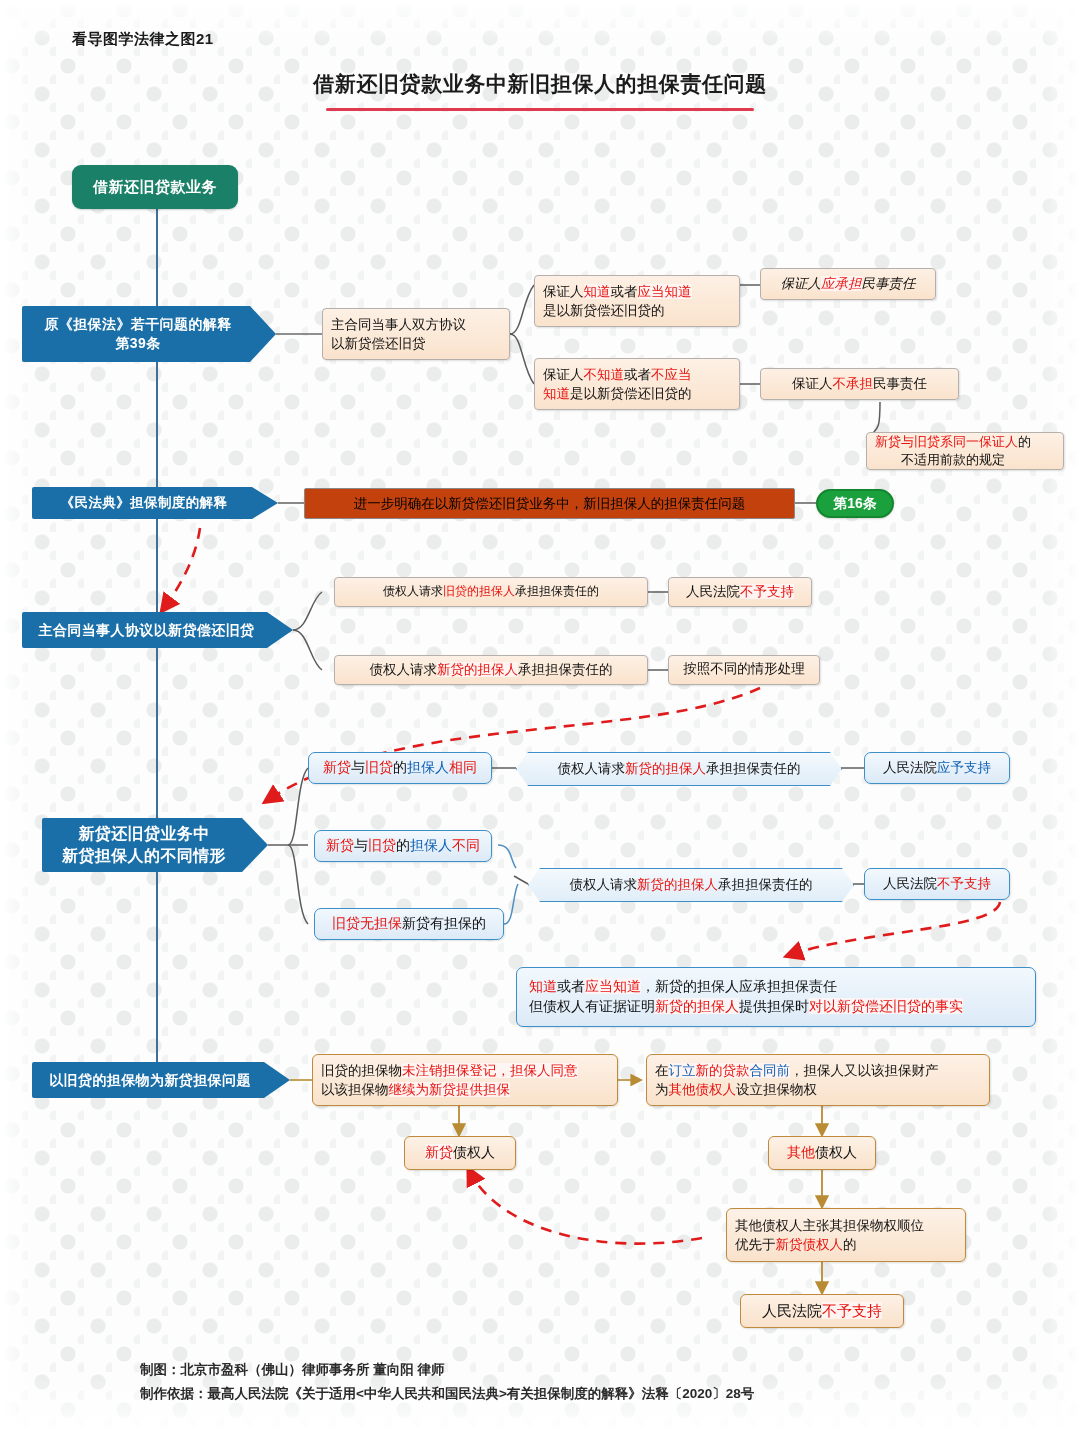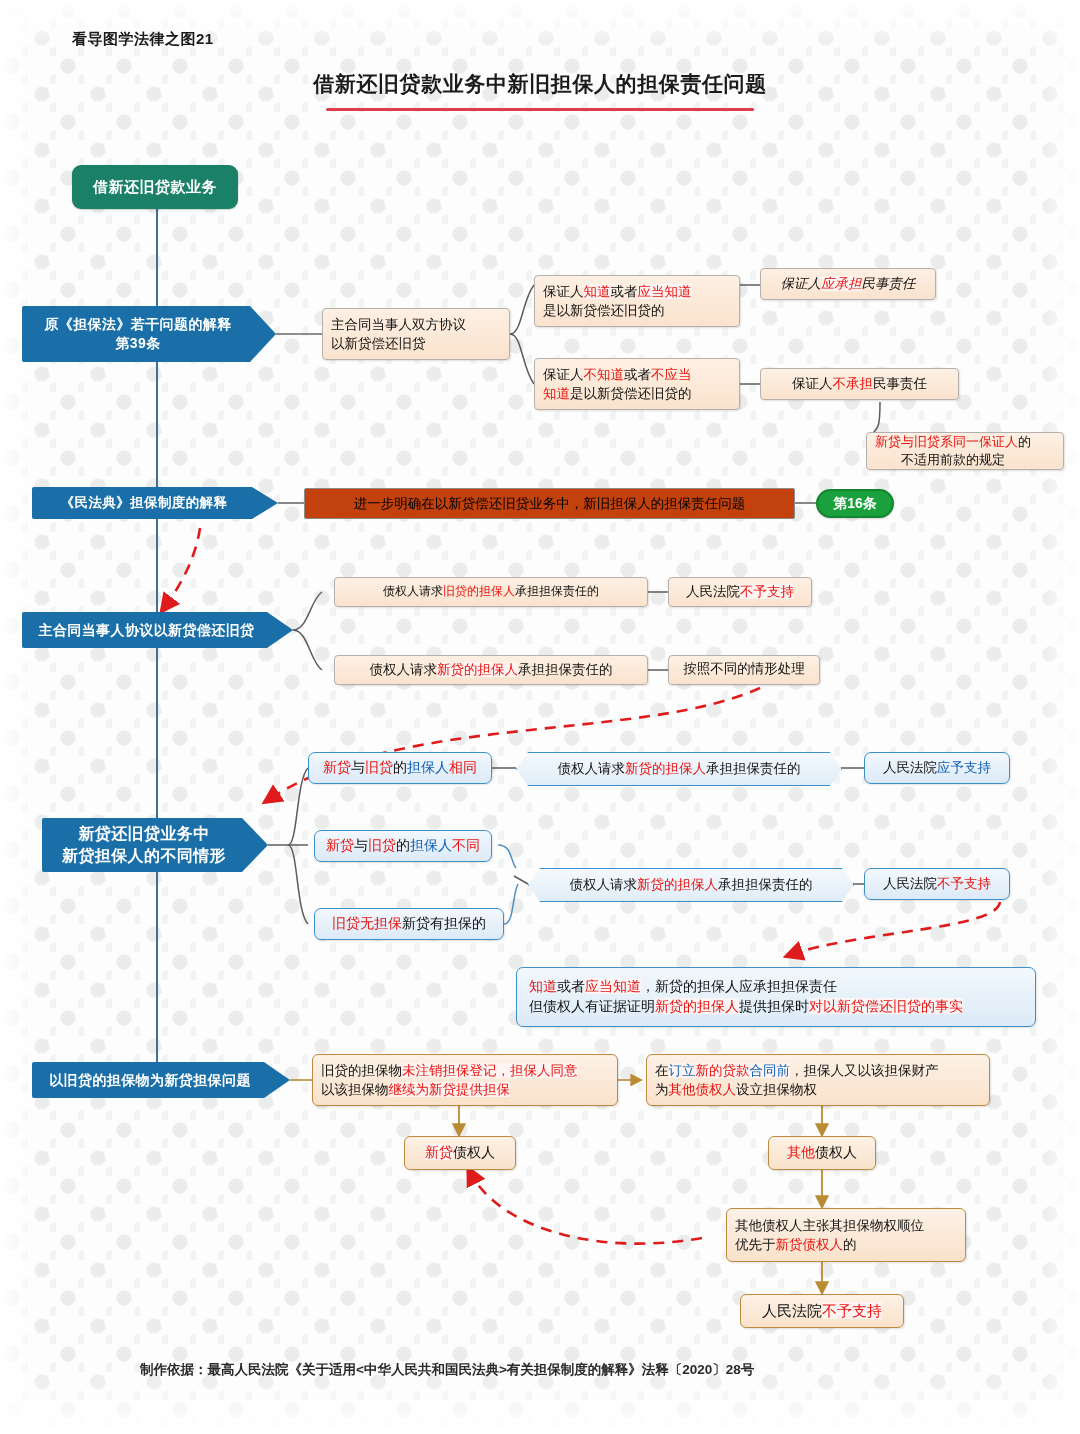--- a/index.html
+++ b/index.html
@@ -337,16 +337,17 @@
     <div><span class="k">其他债权人主张其担保物权顺位</span></div>
     <div><span class="k">优先于</span><span class="r">新贷债权人</span><span class="k">的</span></div>
   </div>
 </div>
 
 <div class="node card peach-strong" style="left:740px;top:1294px;width:164px;height:34px;font-size:15px;">
   <div><span class="k">人民法院</span><span class="r hl">不予支持</span></div>
 </div>
 
 <div class="footer">
+  <div>制图：北京市盈科（佛山）律师事务所  董向阳 律师</div>
   <div>制作依据：最高人民法院《关于适用&lt;中华人民共和国民法典&gt;有关担保制度的解释》法释〔2020〕28号</div>
 </div>
 
 <div id="edge-fade"></div>
 
 </body></html>

